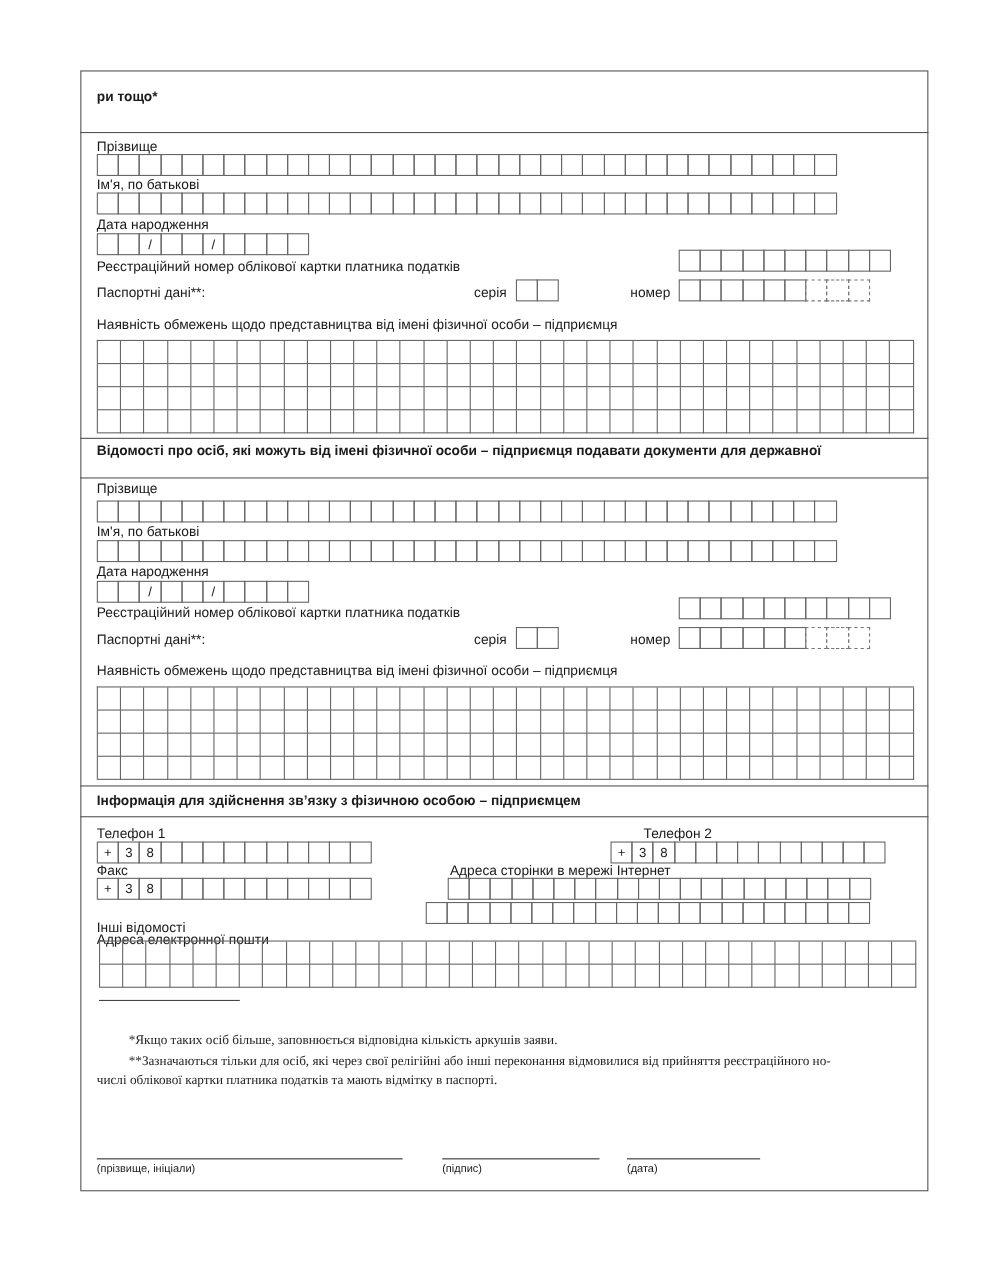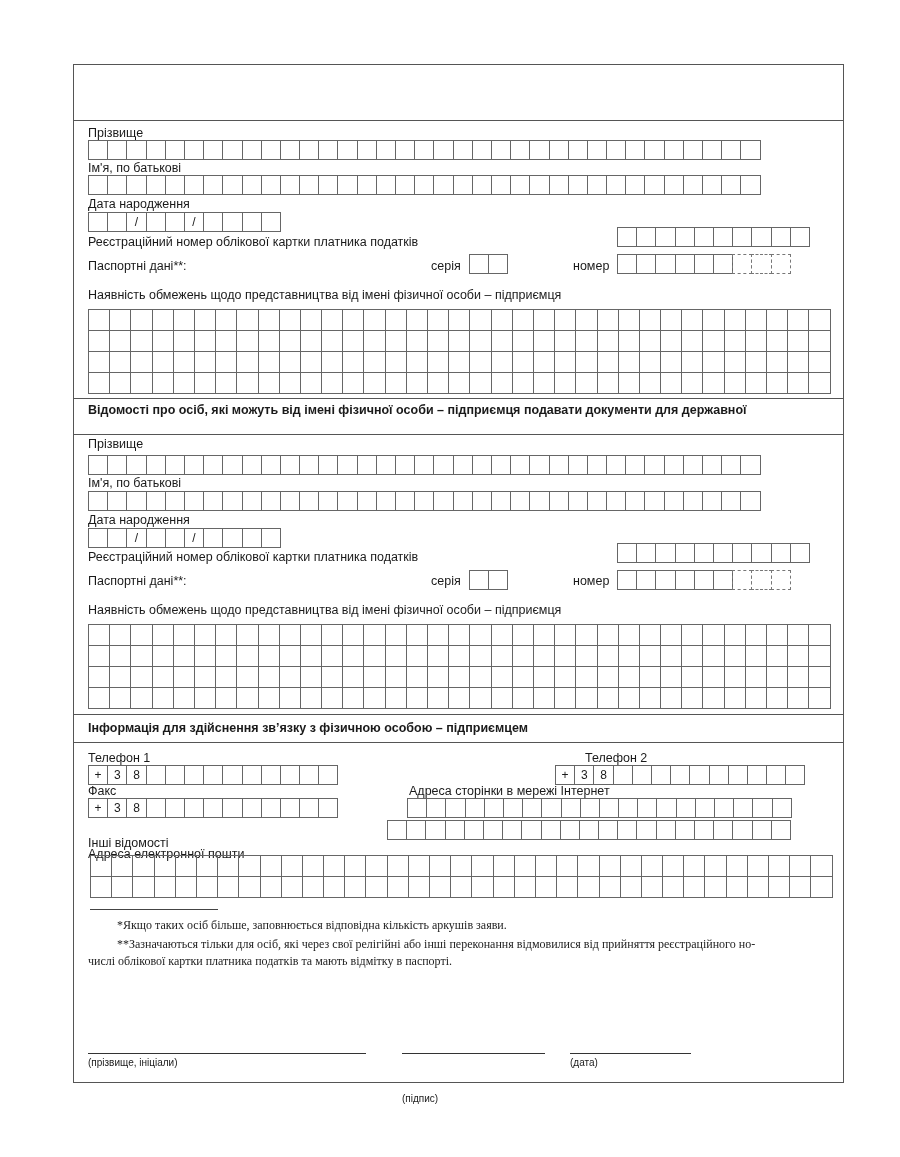--- a/index.html
+++ b/index.html
@@ -7,30 +7,31 @@
   .frame{position:absolute;left:73px;top:64px;width:771px;height:1019px;border:1px solid #555;box-sizing:border-box;}
   .hdr{position:absolute;left:88px;font-weight:bold;font-size:12.5px;line-height:17px;width:742px;}
   .hline{position:absolute;left:73px;width:771px;height:0;border-top:1px solid #555;}
   .lbl{position:absolute;font-size:12.5px;line-height:14px;white-space:nowrap;}
   .row{position:absolute;display:flex;height:20px;}
   .cell{width:20.2px;height:20px;border:1px solid #666;box-sizing:border-box;margin-right:-1px;display:flex;align-items:center;justify-content:center;font-size:12px;}
   .cell.dash{border:1px dashed #777;}
   .grid{position:absolute;display:grid;grid-template-columns:repeat(35,21.2px);}
   .grid .g{height:21px;border-right:1px solid #666;border-bottom:1px solid #666;box-sizing:border-box;}
   .gridwrap{position:absolute;border-top:1px solid #666;border-left:1px solid #666;}
-  .fn{position:absolute;font-family:"Liberation Serif",serif;font-size:12px;line-height:17px;color:#222;}
+  .fn{position:absolute;font-family:"Liberation Serif",serif;font-size:12px;line-height:17px;color:#222;margin-top:20px;}
   .sigline{position:absolute;height:0;border-top:1px solid #333;}
   .sig{position:absolute;font-size:10px;text-align:left;}
 </style>
 </head>
 <body>
 
 <div class="frame"></div>
 
 <div class="hdr" style="top:80px;">
+  <div>ри тощо*</div>
 </div>
 <div class="hline" style="top:120px;"></div>
 
 <div class="lbl" style="left:88px;top:126px;">Прізвище</div>
 <div class="row" style="left:88px;top:140px;">
     <div class="cell"></div>
     <div class="cell"></div>
     <div class="cell"></div>
     <div class="cell"></div>
     <div class="cell"></div>
@@ -745,15 +746,15 @@
   </div>
 
 <div class="sigline" style="left:90px;top:909px;width:128px;border-top-color:#444;"></div>
 <div class="fn" style="left:117px;top:917px;">*Якщо таких осіб більше, заповнюється відповідна кількість аркушів заяви.</div>
 <div class="fn" style="left:117px;top:936px;">**Зазначаються тільки для осіб, які через свої релігійні або інші переконання відмовилися від прийняття реєстраційного но-</div>
 <div class="fn" style="left:88px;top:953px;">числі облікової картки платника податків та мають відмітку в паспорті.</div>
 
 <div class="sigline" style="left:88px;top:1053px;width:278px;"></div>
 <div class="sig" style="left:88px;top:1057px;width:278px;">(прізвище, ініціали)</div>
 <div class="sigline" style="left:402px;top:1053px;width:143px;"></div>
-<div class="sig" style="left:402px;top:1057px;width:143px;margin-top:36px;">(підпис)</div>
+<div class="sig" style="left:402px;top:1057px;width:143px;">(підпис)</div>
 <div class="sigline" style="left:570px;top:1053px;width:121px;"></div>
 <div class="sig" style="left:570px;top:1057px;width:121px;">(дата)</div>
 
 </body></html>

